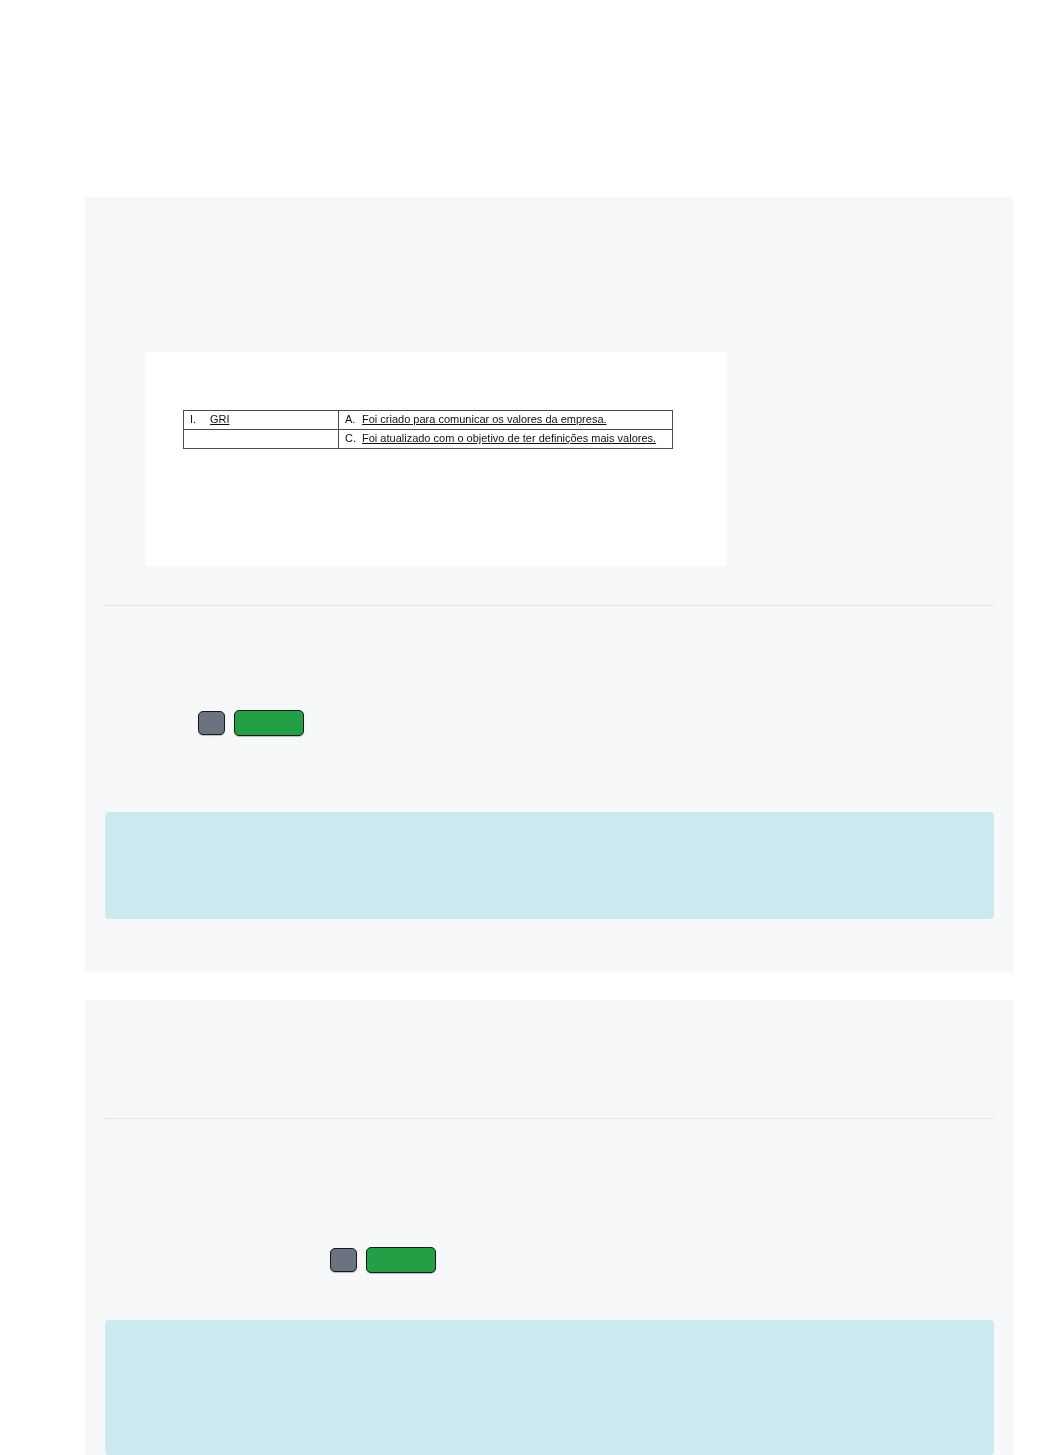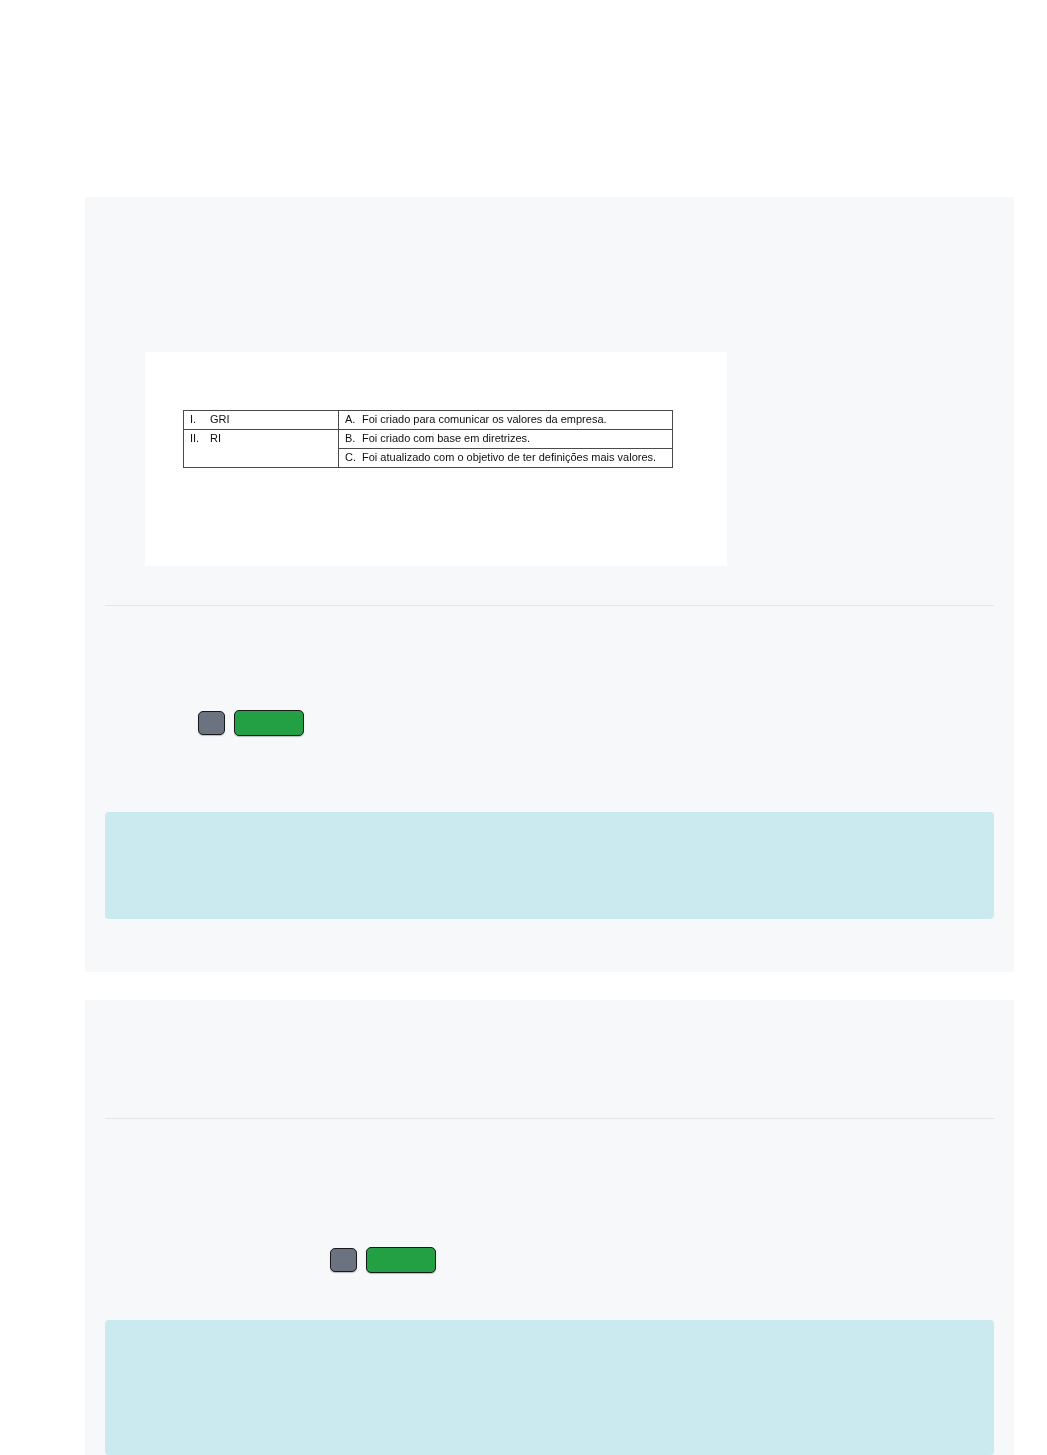--- a/index.html
+++ b/index.html
@@ -72,21 +72,21 @@
   .stim-table td.left-col { width: 144px; }
   .stim-table td.no-top { border-top: none; }
   .stim-table td.no-bottom { border-bottom: none; }
   .item-row { display: flex; }
   .item-key {
     display: inline-block;
     min-width: 17px;
     flex: 0 0 auto;
   }
   .item-key.roman { min-width: 20px; }
-  .item-text { flex: 1 1 auto; }
+  .item-text { flex: 1 1 auto; text-decoration: underline; }
 
   
   .card-divider {
     position: absolute;
     left: 20px;
     width: 889px;
     height: 1px;
     background: #e3e5e9;
   }
 
@@ -164,34 +164,20 @@
                 </div>
               </td>
               <td>
                 <div class="item-row">
                   <span class="item-key">A.</span>
                   <span class="item-text">Foi criado para comunicar os valores da empresa.</span>
                 </div>
               </td>
             </tr>
             <tr>
-              <td class="left-col no-bottom">
-                <div class="item-row">
-                  <span class="item-key roman">II.</span>
-                  <span class="item-text">RI</span>
-                </div>
-              </td>
-              <td>
-                <div class="item-row">
-                  <span class="item-key">B.</span>
-                  <span class="item-text">Foi criado com base em diretrizes.</span>
-                </div>
-              </td>
-            </tr>
-            <tr>
               <td class="left-col no-top">&nbsp;</td>
               <td>
                 <div class="item-row">
                   <span class="item-key">C.</span>
                   <span class="item-text">Foi atualizado com o objetivo de ter definições mais valores.</span>
                 </div>
               </td>
             </tr>
           </tbody>
         </table>

